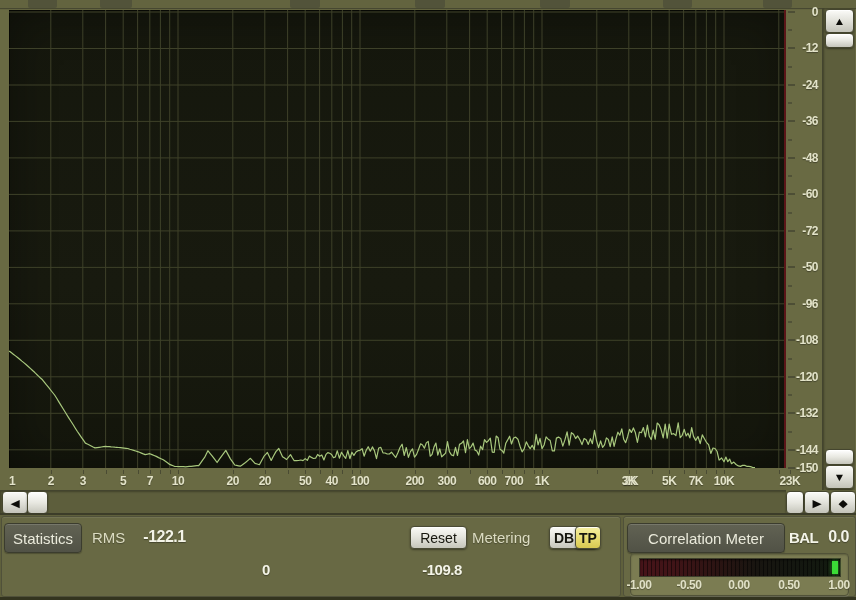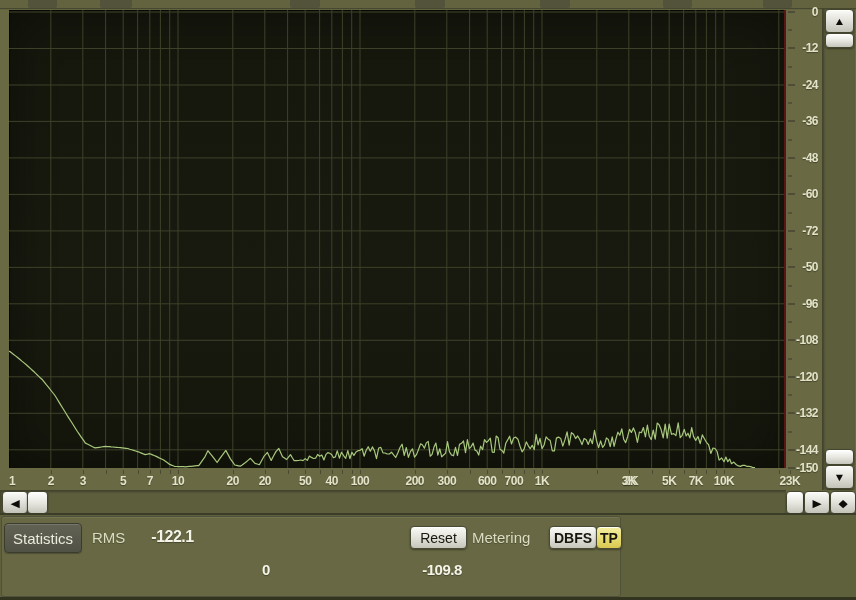--- a/index.html
+++ b/index.html
@@ -46,21 +46,21 @@
   .panel-corr{left:623px;width:231px;}
   .tab{position:absolute;top:6px;height:28px;display:flex;align-items:center;justify-content:center;
        background:linear-gradient(180deg,#616253 0%,#515246 100%);border:1px solid #3b3c2e;
        border-radius:4px;color:#eaeadb;font-size:15px;
        box-shadow:inset 0 1px 0 rgba(255,255,255,.14), 0 1px 1px rgba(0,0,0,.25);cursor:pointer;}
   .lightbtn{position:absolute;top:9px;height:21px;display:flex;align-items:center;justify-content:center;
        background:linear-gradient(180deg,#fafaf6 0%,#e6e6df 45%,#c6c6bb 100%);border:1px solid #4a4b35;
        border-radius:4px;color:#17170f;font-size:14px;
        box-shadow:0 1px 2px rgba(0,0,0,.4), inset 0 1px 0 rgba(255,255,255,.85);cursor:pointer;}
   .tpbtn{background:linear-gradient(180deg,#f5efa3 0%,#e8dc71 55%,#d8c851 100%);font-weight:bold;}
-  .rmsrow{position:absolute;left:90px;top:6px;height:28px;display:flex;align-items:center;gap:26px;}
+  .rmsrow{position:absolute;left:90px;top:6px;height:28px;display:flex;align-items:center;gap:18px;}
   .lbl{color:#dcdcc2;font-size:15px;text-shadow:0 1px 1px rgba(0,0,0,.3);}
   .val{color:#f4f4e8;font-size:16px;font-weight:bold;letter-spacing:-0.5px;text-shadow:0 1px 1px rgba(0,0,0,.35);}
   .statcols{position:absolute;left:0;top:42px;width:560px;display:flex;}
   .statcol{width:176px;text-align:center;}
   .statcol .lbl{font-size:14px;display:block;}
   .statcol .val{font-size:15px;display:block;margin-top:2px;}
   .balrow{position:absolute;right:6px;top:6px;height:28px;display:flex;align-items:center;gap:10px;}
   .corr-inner{position:absolute;left:6px;top:36px;width:217px;height:41px;background:#7b7c52;
       border-radius:4px;border:1px solid #515238;
       box-shadow:inset 0 1px 2px rgba(0,0,0,.25), 0 1px 0 rgba(255,255,255,.12);}
@@ -285,28 +285,45 @@
 
   <div class="panel panel-stats">
     <div class="tab" style="left:2px;width:76px;">Statistics</div>
     <div class="rmsrow">
       <span class="lbl">RMS</span>
       <span class="val">-122.1</span>
     </div>
     <div class="lightbtn" style="left:408px;width:55px;">Reset</div>
     <div class="lbl" style="position:absolute;left:470px;top:12px;">Metering</div>
     <div class="lightbtn" style="left:547px;width:46px;font-weight:bold;">DBFS</div>
-    <div class="lightbtn tpbtn" style="left:594px;width:24px;">TP</div>
+    <div class="lightbtn tpbtn" style="left:573px;width:24px;">TP</div>
     <div class="statcols">
       <div class="statcol">
       </div>
       <div class="statcol">
         <span class="val">0</span>
       </div>
       <div class="statcol">
         <span class="val">-109.8</span>
       </div>
     </div>
   </div>
 
+  <div class="panel panel-corr">
+    <div class="tab" style="left:3px;width:156px;">Correlation Meter</div>
+    <div class="balrow">
+      <span class="val" style="font-size:15px;">BAL</span>
+      <span class="val">0.0</span>
+    </div>
+    <div class="corr-inner" id="corr-inner">
+      <div class="meterbar">
+        <div class="meter-green" id="corr-green" style="left: 192px; background: rgb(59, 220, 54);"></div>
+      </div>
+    <div class="corr-scale-label" style="left: 8px;">-1.00</div>
+        <div class="corr-scale-label" style="left: 58px;">-0.50</div>
+        <div class="corr-scale-label" style="left: 108px;">0.00</div>
+        <div class="corr-scale-label" style="left: 158px;">0.50</div>
+        <div class="corr-scale-label" style="left: 208px;">1.00</div>
+      </div>
+  </div>
 
   <div class="botline"></div>
 </div>
 
 </body></html>

